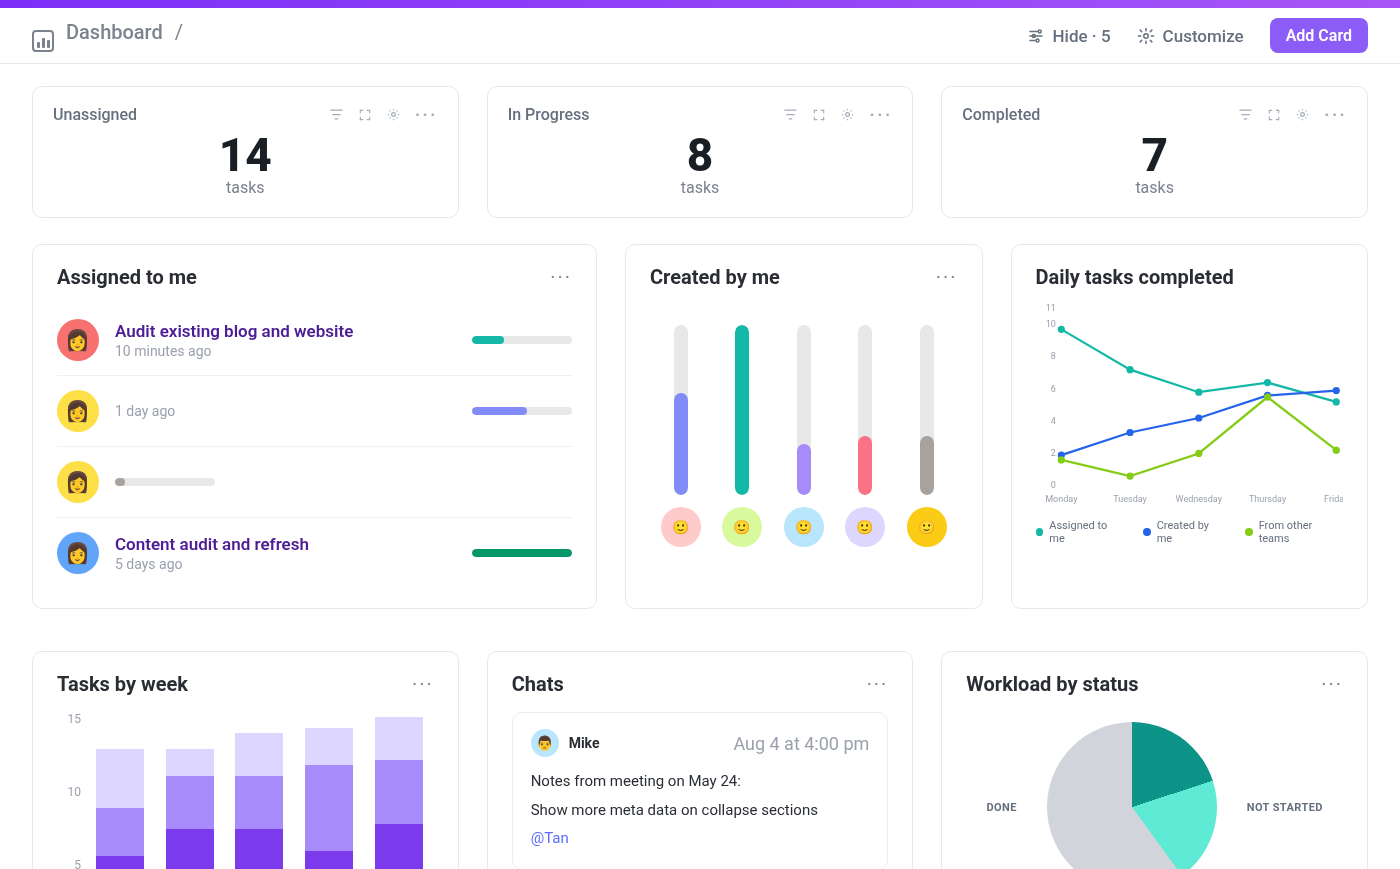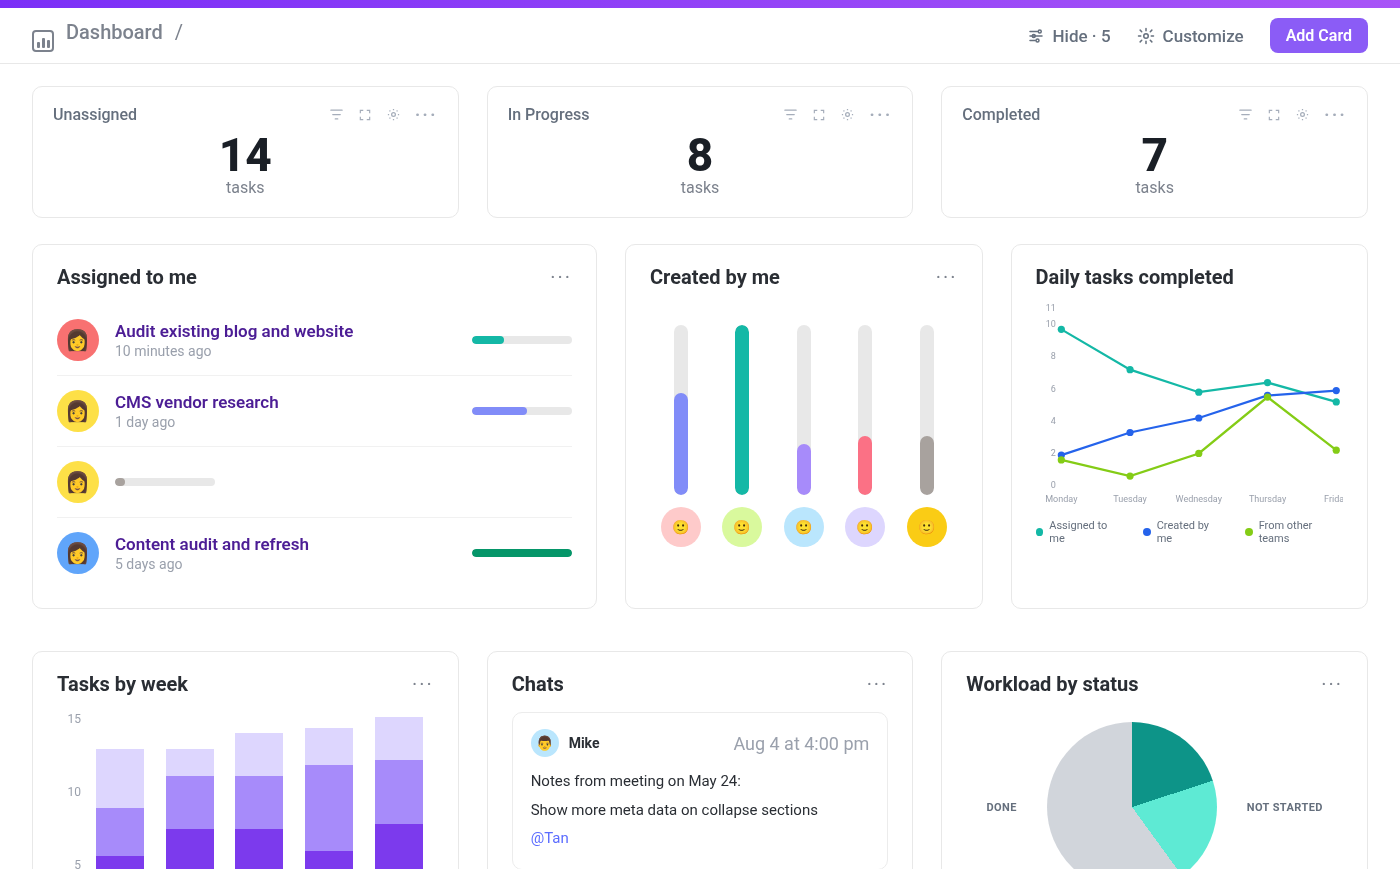--- a/index.html
+++ b/index.html
@@ -227,21 +227,20 @@
               <div class="task-title">Audit existing blog and website</div>
               <div class="task-time">10 minutes ago</div>
             </div>
             <div class="progress">
               <div style="width:32%;background:#14b8a6"></div>
             </div>
           </div>
           <div class="task-item">
             <div class="avatar" style="background:#fde047">👩</div>
             <div class="task-info">
-              <div class="task-title">CMS vendor research</div>
               <div class="task-time">1 day ago</div>
             </div>
             <div class="progress">
               <div style="width:55%;background:#818cf8"></div>
             </div>
           </div>
           <div class="task-item">
             <div class="avatar" style="background:#fde047">👩</div>
             <div class="progress">
               <div style="width:10%;background:#a8a29e"></div>

